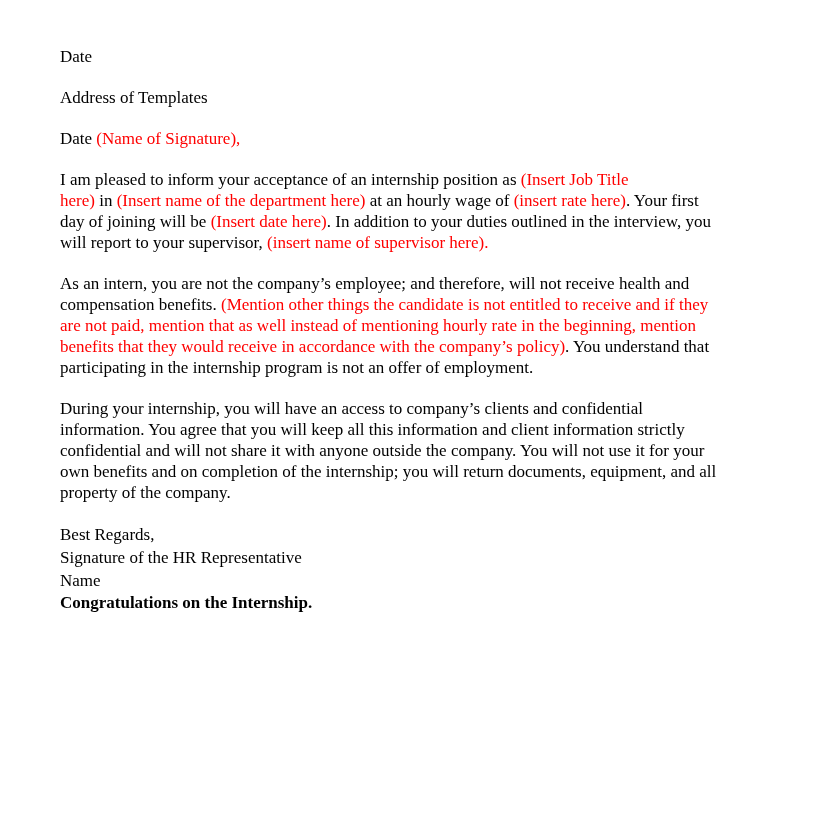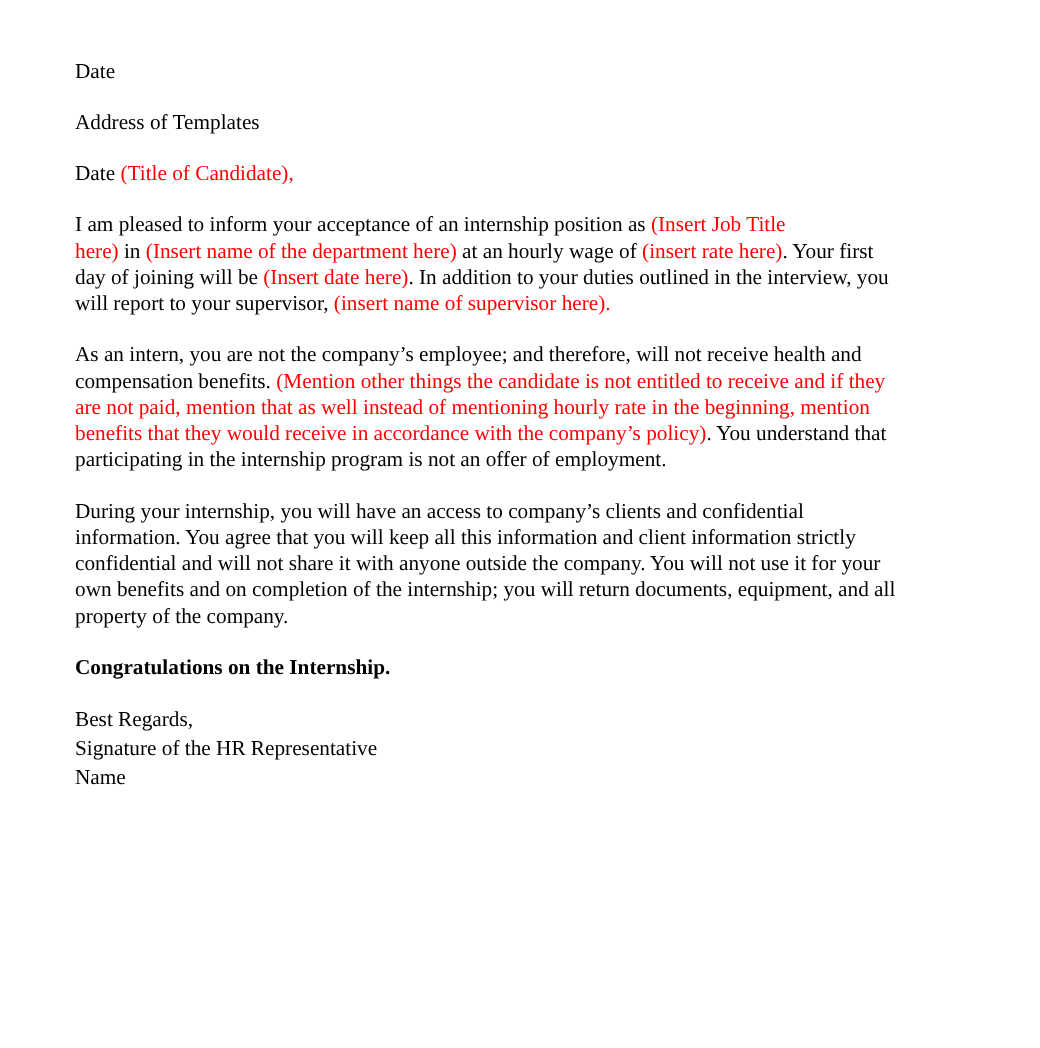--- a/index.html
+++ b/index.html
@@ -35,20 +35,20 @@
   .para.small { font-size: 12.5px; line-height: 17px; margin: 0; }
   .red { color: var(--placeholder-red, #ff0000); }
 </style>
 </head>
 <body>
 
 <div class="page">
   <div>
       <p class="para"><span>Date</span></p>
       <p class="para"><span>Address of Templates</span></p>
-      <p class="para"><span>Date </span><span class="red">(Title of Candidate),</span></p>
+      <p class="para"><span>Date </span><span class="red">(Name of Signature),</span></p>
       <p class="para"><span>I am pleased to inform your acceptance of an internship position as </span><span class="red">(Insert Job Title</span><br><span class="red">here)</span><span> in </span><span class="red">(Insert name of the department here)</span><span> at an hourly wage of </span><span class="red">(insert rate here)</span><span>. Your first</span><br><span>day of joining will be </span><span class="red">(Insert date here)</span><span>. In addition to your duties outlined in the interview, you</span><br><span>will report to your supervisor, </span><span class="red">(insert name of supervisor here).</span></p>
       <p class="para"><span>As an intern, you are not the company’s employee; and therefore, will not receive health and</span><br><span>compensation benefits. </span><span class="red">(Mention other things the candidate is not entitled to receive and if they</span><br><span class="red">are not paid, mention that as well instead of mentioning hourly rate in the beginning, mention</span><br><span class="red">benefits that they would receive in accordance with the company’s policy)</span><span>. You understand that</span><br><span>participating in the internship program is not an offer of employment.</span></p>
       <p class="para"><span>During your internship, you will have an access to company’s clients and confidential</span><br><span>information. You agree that you will keep all this information and client information strictly</span><br><span>confidential and will not share it with anyone outside the company. You will not use it for your</span><br><span>own benefits and on completion of the internship; you will return documents, equipment, and all</span><br><span>property of the company.</span></p>
+      <p class="para closing"><span>Best Regards,</span><br><span>Signature of the HR Representative</span><br><span>Name</span></p>
       <p class="para bold"><span>Congratulations on the Internship.</span></p>
-      <p class="para closing"><span>Best Regards,</span><br><span>Signature of the HR Representative</span><br><span>Name</span></p>
     </div>
 </div>
 
 </body></html>

